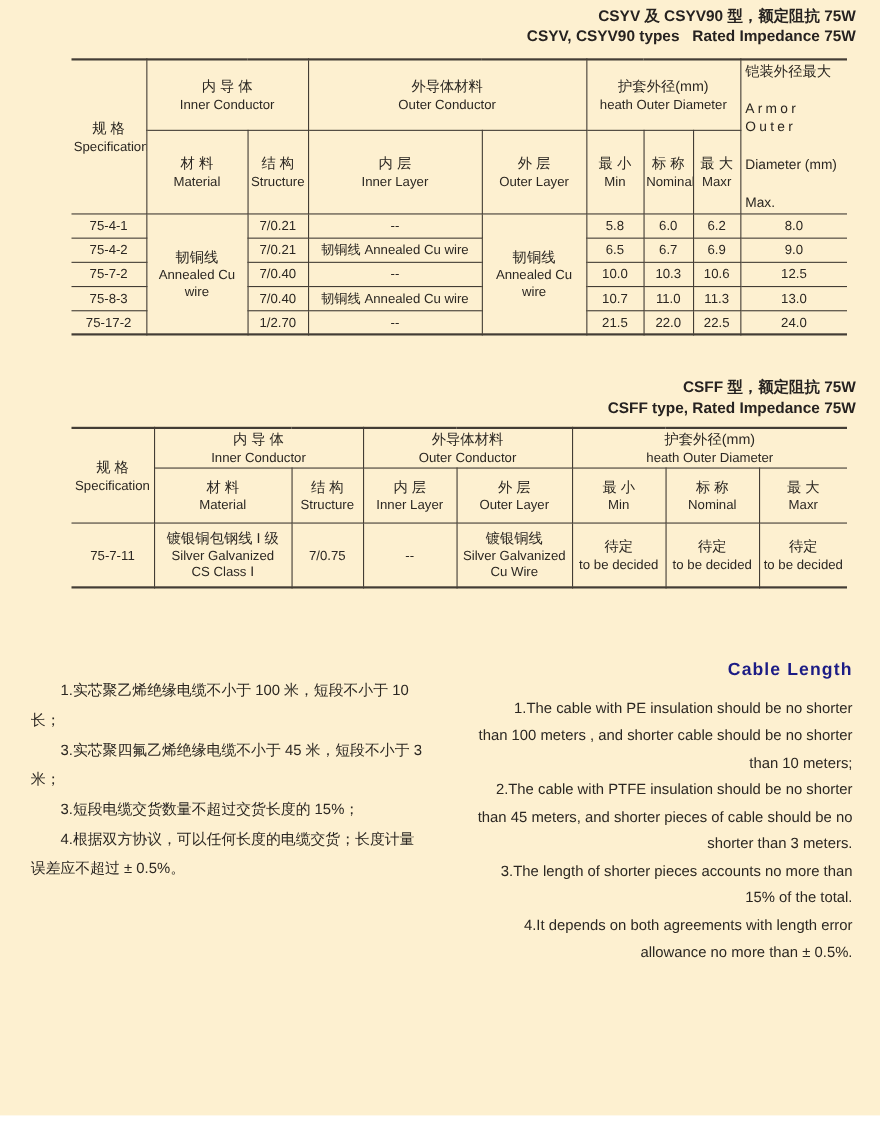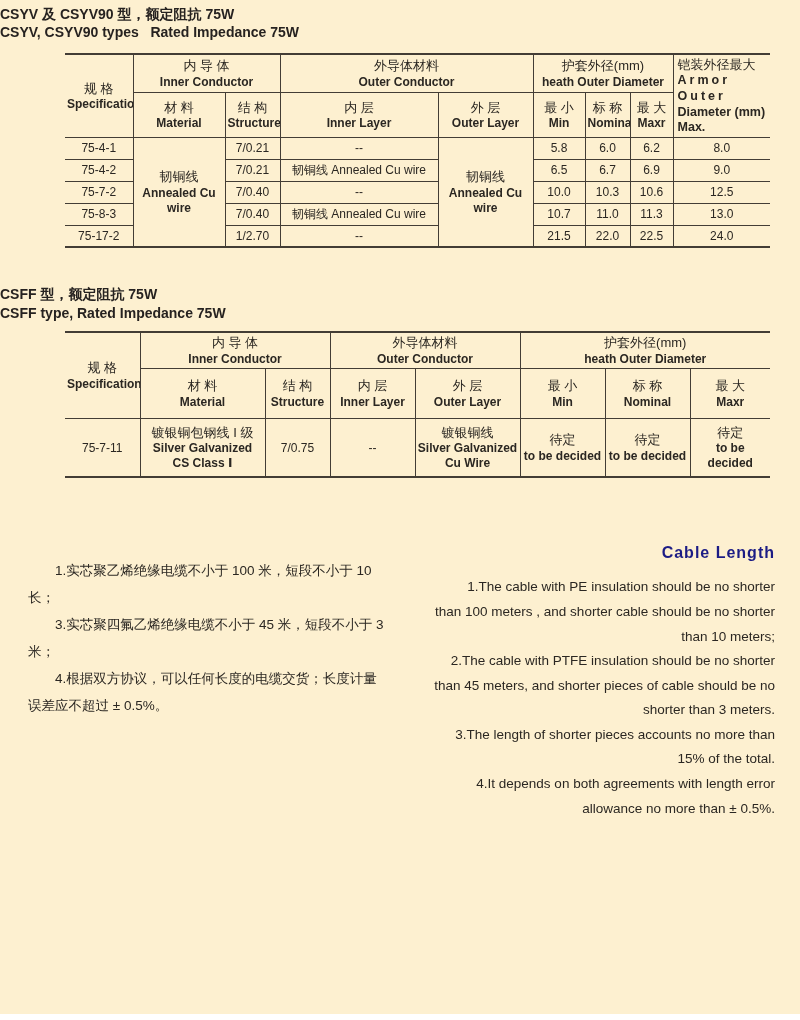--- a/index.html
+++ b/index.html
@@ -8,53 +8,53 @@
     width:800px; height:1020px;
     font-family:"Liberation Sans","DejaVu Sans",sans-serif;
     color:#2b2722;
   }
   .page {
     position:relative; width:800px; height:1020px;
     background:#fdf0d0; overflow:hidden;
   }
   
   .title-block {
-    padding-right:40px;
+    text-align:right; padding-right:22px;
     font-weight:bold; font-size:14px; line-height:1.32;
     color:#262220;
   }
   .title-block.first { padding-top:5px; }
   .title-block.second { margin-top:37px; }
   
   table.cable-table {
     border-collapse:collapse; table-layout:fixed;
     width:705px; margin-left:65px; margin-top:11px;
     border-top:2px solid #433d35; border-bottom:2px solid #433d35;
   }
   table.cable-table.t2 { margin-top:9px; }
   .cable-table th, .cable-table td {
     border:1px solid #433d35;
     font-weight:normal; text-align:center; vertical-align:middle;
     padding:1px 2px; overflow:hidden;
   }
   .cable-table tr > *:first-child { border-left:none; }
   .cable-table tr > *:last-child  { border-right:none; }
   .zh { font-size:13px; line-height:1.35; }
-  .en { font-size:12px; line-height:1.25;font-weight:bold; }
+  .en { font-size:12px; line-height:1.25; }
   .t1 tr.hA > th { height:33px; }
   .t1 tr.hB > th { height:42px; }
   .t1 tr.dr > td { height:22px; font-size:12px;text-align:center; }
   .t2 tr.hA > th { height:36px; }
   .t2 tr.hB > th { height:50px; }
   .t2 tr.dr > td { height:59px; font-size:12px; }
   th.armor-h {
     text-align:left; padding-left:4px; line-height:1.2;
   }
   th.armor-h .zh { font-size:13px; }
-  th.armor-h .en { font-size:12.5px; }
+  th.armor-h .en { font-size:12.5px;margin-top:19px; }
   .ls-wide { letter-spacing:3px; }
   td.merged .zh { font-size:13px; }
   td.merged .en { font-size:12px; }
   
   .sections {
     display:flex; margin-top:66px;
     padding:0 25px 0 28px; gap:32px;
   }
   .sec-left  { width:362px; flex:none; }
   .sec-right { flex:1;text-align:right; }
@@ -301,20 +301,21 @@
         <div class="en">to be decided</div>
       </td>
     </tr>
   </tbody>
     </table>
 
   <div class="sections">
     <div class="sec-left">
       <p class="first">1.实芯聚乙烯绝缘电缆不小于 100 米，短段不小于 10 长；</p>
       <p>3.实芯聚四氟乙烯绝缘电缆不小于 45 米，短段不小于 3 米；</p>
+      <p>3.短段电缆交货数量不超过交货长度的 15%；</p>
       <p>4.根据双方协议，可以任何长度的电缆交货；长度计量误差应不超过 ± 0.5%。</p>
     </div>
     <div class="sec-right">
       <div class="sec-heading">Cable Length</div>
       <p class="first">1.The cable with PE insulation should be no shorter than 100 meters , and shorter cable should be no shorter than 10 meters;</p>
       <p>2.The cable with PTFE insulation should be no shorter than 45 meters, and shorter pieces of cable should be no shorter  than 3 meters.</p>
       <p>3.The length of shorter pieces accounts no more than 15% of the total.</p>
       <p>4.It depends on both agreements with length error allowance no more than  ± 0.5%.</p>
     </div>
   </div>

